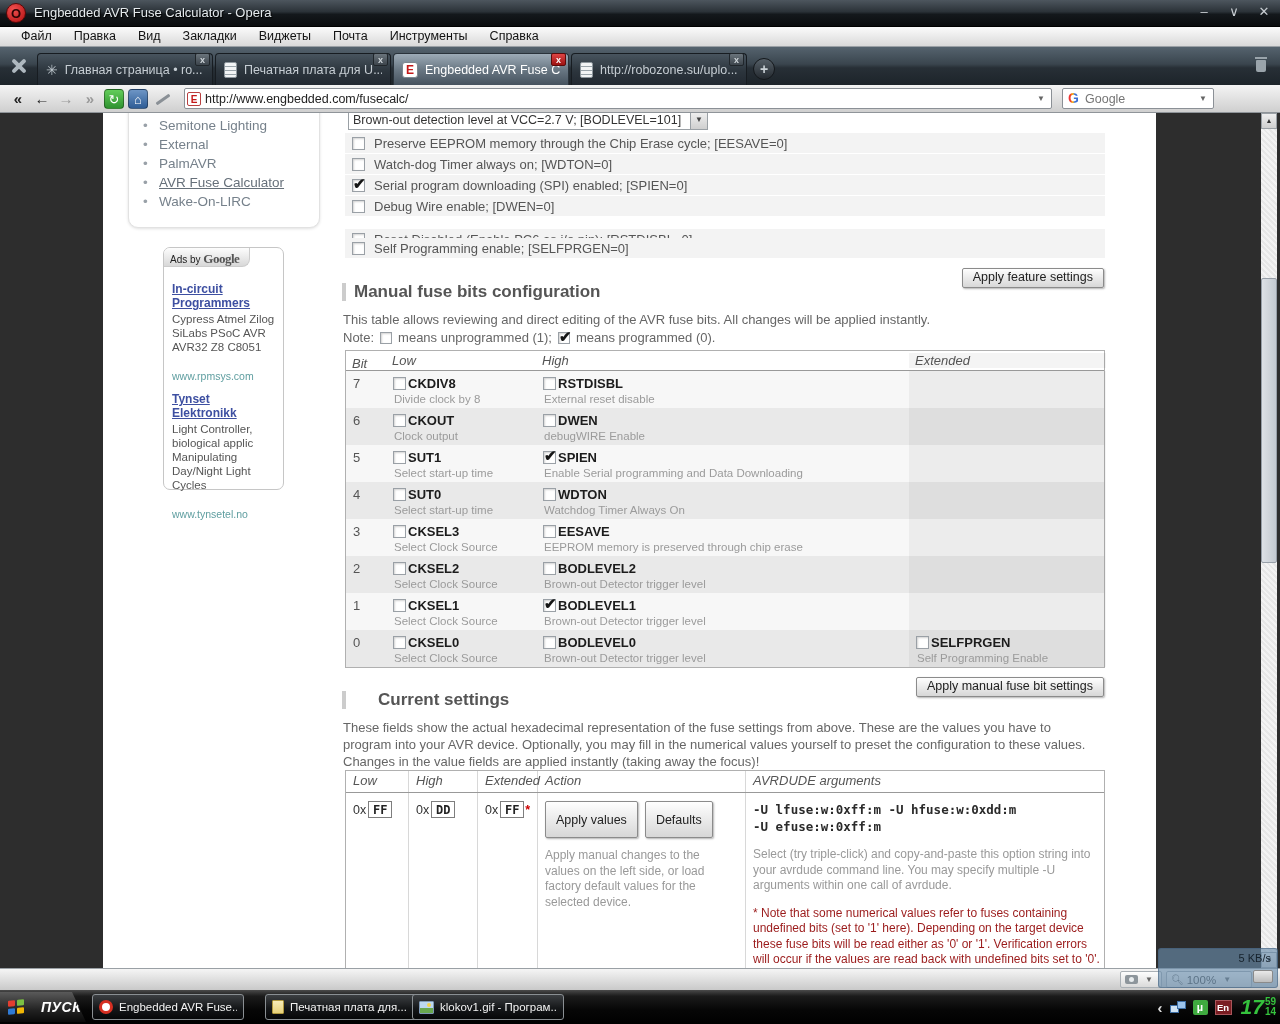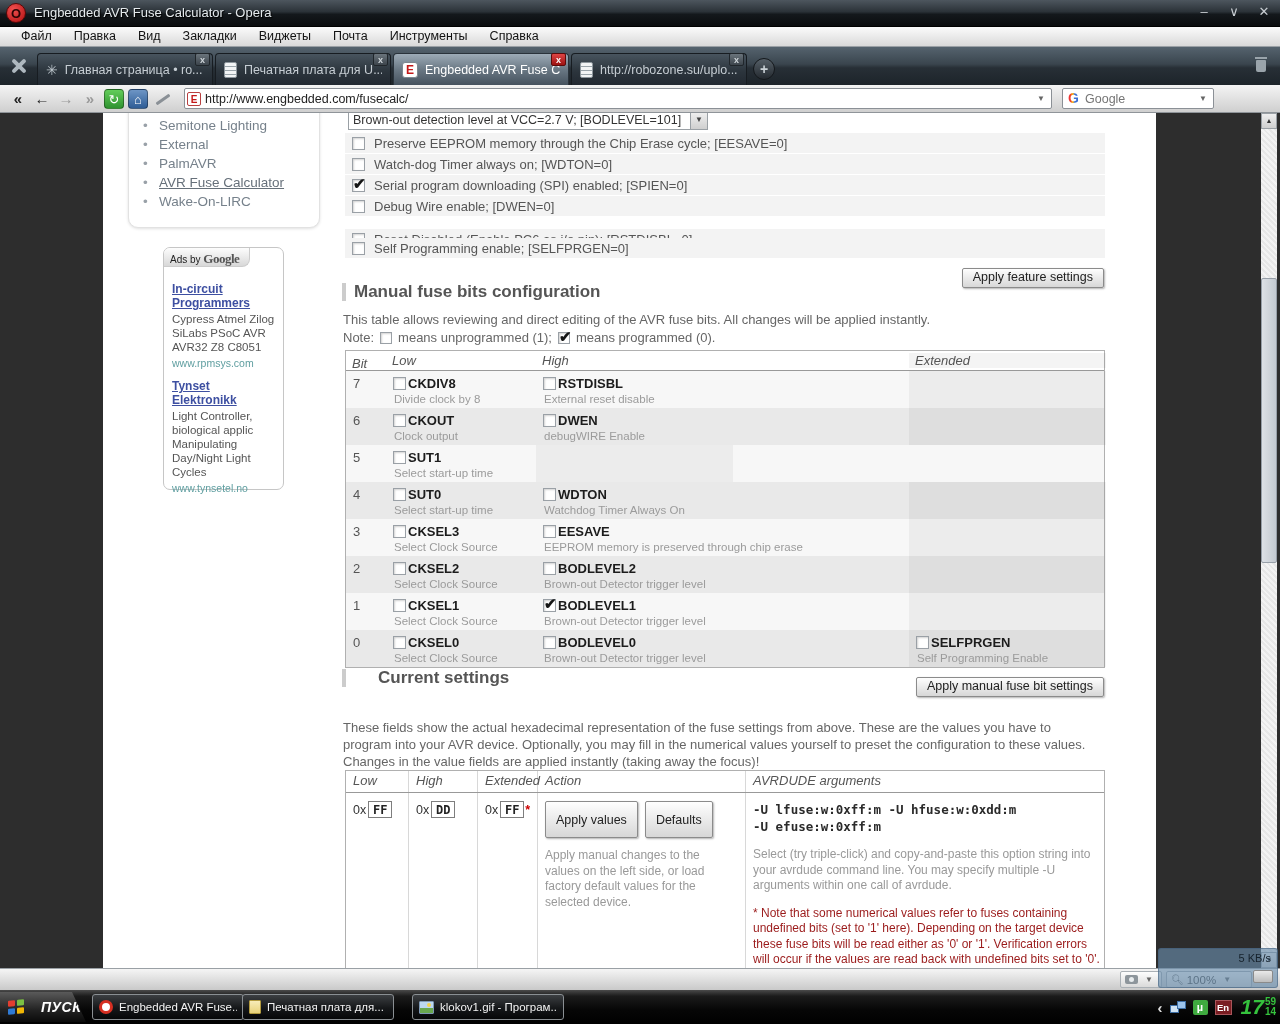--- a/index.html
+++ b/index.html
@@ -93,21 +93,21 @@
   
   #ads-box { position:absolute; left:60px; top:134px; width:121px; height:243px; background:#fff;
     border:1px solid #c6c6c6; border-radius:7px; }
   .ads-header { position:absolute; left:0; top:0; width:86px; height:19px; border-radius:6px 0 8px 0;
     background:linear-gradient(#fdfdfd,#d8d8d8); border-right:1px solid #ccc; border-bottom:1px solid #ccc;
     font-size:10px; color:#222; padding:3px 0 0 6px; white-space:nowrap; }
   .ads-header b { font-family:"Liberation Serif",serif; font-size:13px; color:#555; letter-spacing:-0.5px; }
   .ad { padding:0 8px; margin-top:10px; }
   .ad-title { font-size:12px; font-weight:bold; color:#3d4fa1; text-decoration:underline; line-height:14px; }
   .ad-body { font-size:11.5px; color:#555; line-height:14px; margin-top:2px; }
-  .ad-url { font-size:10.5px; color:#5f9ea0; margin-top:3px; }
+  .ad-url { font-size:10.5px; color:#5f9ea0; margin-top:16px; }
 
   
   #main { position:absolute; left:239px; top:0; width:766px; height:855px; }
   .dropdown { position:absolute; top:-4px; left:6px; width:360px; height:21px; background:#fff;
     border:1px solid #9aa0a5; display:flex; align-items:center; }
   .dropdown .val { flex:1; font-size:12.5px; color:#333; padding-left:4px; white-space:nowrap; overflow:hidden; }
   .dropdown .btn-dd { width:17px; height:100%; background:linear-gradient(#f4f4f4,#cfcfcf);
     border-left:1px solid #9aa0a5; color:#444; font-size:8px; text-align:center; line-height:19px; }
 
   .featrow { position:absolute; left:3px; width:760px; height:20px; background:#f3f3f3;
@@ -451,20 +451,29 @@
               <div class="c-bit">5</div>
               <div class="c-low">
                 <div class="fusecell">
                   <div class="top">
                     <span class="cb"></span>
                     <span class="fname">SUT1</span>
                   </div>
                   <div class="fdesc">Select start-up time</div>
                 </div>
               </div>
+              <div class="c-high">
+                <div class="fusecell">
+                  <div class="top">
+                    <span class="cb checked"></span>
+                    <span class="fname">SPIEN</span>
+                  </div>
+                  <div class="fdesc">Enable Serial programming and Data Downloading</div>
+                </div>
+              </div>
               <div class="c-ext"></div>
             </div>
             <div class="ft-row even">
               <div class="c-bit">4</div>
               <div class="c-low">
                 <div class="fusecell">
                   <div class="top">
                     <span class="cb"></span>
                     <span class="fname">SUT0</span>
                   </div>
@@ -575,21 +584,21 @@
                     <span class="fname">SELFPRGEN</span>
                   </div>
                   <div class="fdesc">Self Programming Enable</div>
                 </div>
               </div>
             </div>
           </div>
 
         <div class="pushbtn" style="top:564px; right:4px;">Apply manual fuse bit settings</div>
 
-        <div class="sect" style="top:556px;padding-left:32px;">Current settings</div>
+        <div class="sect" style="top:578px;padding-left:32px;">Current settings</div>
         <div class="para" style="top:606px; left:1px; width:752px;">These fields show the actual hexadecimal representation of the fuse settings from above. These are the values you have to program into your AVR device. Optionally, you may fill in the numerical values yourself to preset the configuration to these values. Changes in the value fields are applied instantly (taking away the focus)!</div>
 
         <div id="curtable">
           <div class="ct-head" id="ct-head">
               <div class="w-low">Low</div>
               <div class="w-high">High</div>
               <div class="w-ext">Extended</div>
               <div class="w-act">Action</div>
               <div class="w-avr">AVRDUDE arguments</div>
             </div>
@@ -664,21 +673,21 @@
           <i></i>
           <i></i>
         </span>
       <span class="txt">ПУСК</span>
     </div>
     <div id="taskbuttons">
         <div class="taskbtn" style="left: 92px;">
           <span class="ico-opera-o"></span>
           <span class="tlbl">Engbedded AVR Fuse...</span>
         </div>
-        <div class="taskbtn" style="left: 242px;">
+        <div class="taskbtn" style="left: 265px;">
           <span class="ico-note"></span>
           <span class="tlbl">Печатная плата для...</span>
         </div>
         <div class="taskbtn" style="left: 412px;">
           <span class="ico-img"></span>
           <span class="tlbl">klokov1.gif - Програм...</span>
         </div>
       </div>
     <div id="tray">
       <span class="chev">‹</span>

